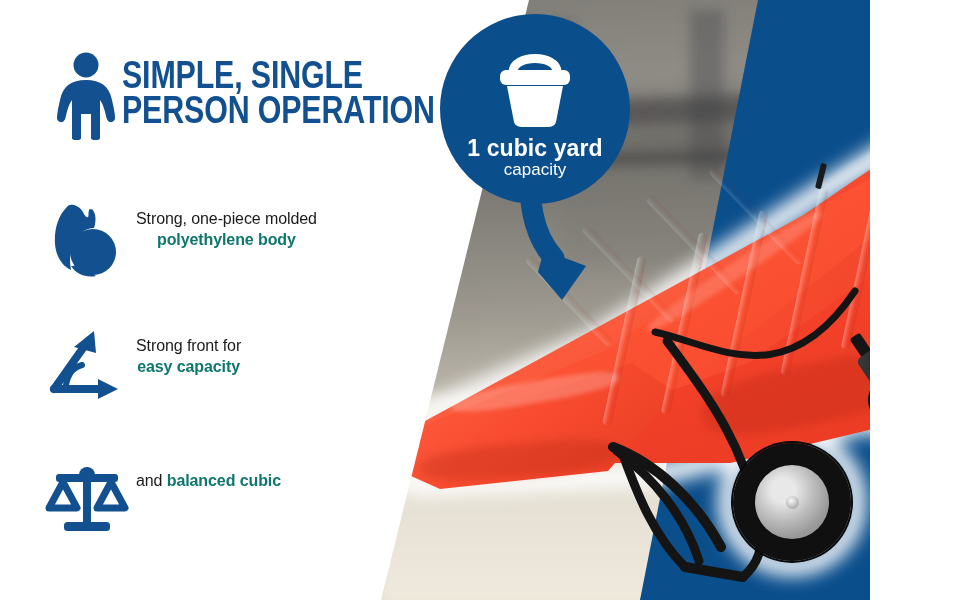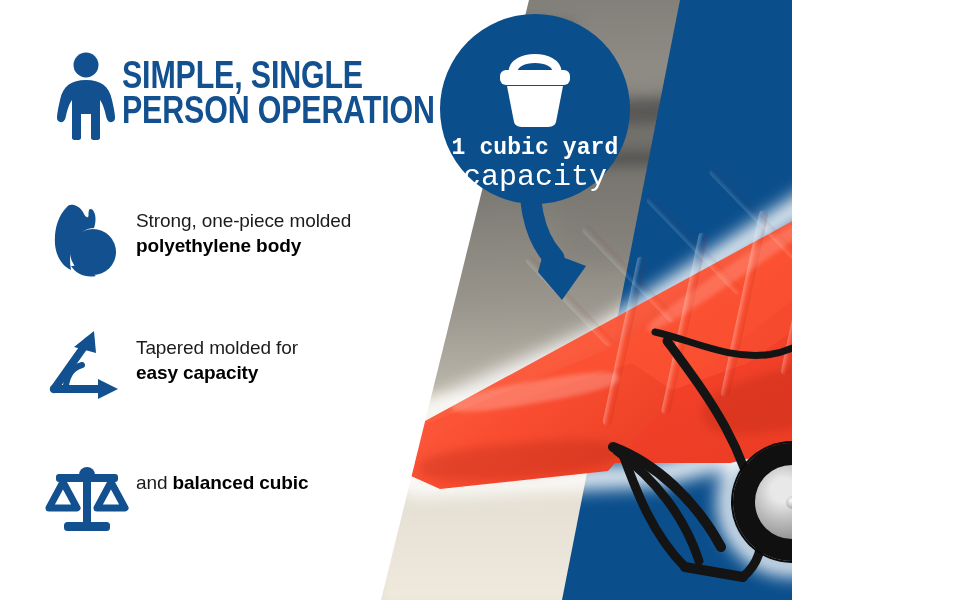--- a/index.html
+++ b/index.html
@@ -1,21 +1,21 @@
 <!DOCTYPE html>
 <html><head>
 <meta charset="utf-8">
 <style>
   html,body{margin:0;padding:0;}
   body{
     width:970px;height:600px;overflow:hidden;
     font-family:"Liberation Sans","DejaVu Sans",sans-serif;
     background:#ffffff;
   }
-  .stage{position:relative;width:792px;height:600px;overflow:hidden;background:#fff;}
+  .stage{position:relative;width:870px;height:600px;overflow:hidden;background:#fff;}
 
   
   .photo-wrap{
     position:absolute;left:0;top:0;width:970px;height:600px;
     clip-path:polygon(528px 0, 970px 0, 970px 600px, 380px 600px);
     overflow:hidden;
   }
   .photo{
     position:absolute;left:380px;top:0;width:590px;height:600px;
     background:
@@ -144,47 +144,46 @@
     position:absolute;left:503px;top:238px;width:12px;height:34px;background:#141414;
     border-radius:3px;transform:rotate(-34deg);
   }
 
   
   .badge{position:absolute;left:440px;top:14px;width:222px;height:300px;}
   .badge-tail{position:absolute;left:60px;top:140px;width:120px;height:170px;}
   .badge-circle{
     position:absolute;left:0;top:0;width:190px;height:190px;border-radius:50%;
     background:#0a4e8c;
-    font-family:Liberation Mono, monospace;
   }
   .bucket{position:absolute;left:56px;top:32px;width:78px;height:82px;}
   .badge-text{
     position:absolute;left:0;top:122px;width:190px;text-align:center;color:#ffffff;
   }
   .badge-l1{font-size:23px;font-weight:700;letter-spacing:.1px;line-height:1.05;}
-  .badge-l2{font-size:30px;font-weight:400;line-height:1.18;}
+  .badge-l2{font-size:17px;font-weight:400;line-height:1.18;}
 
   
   .headline{
     position:absolute;left:122px;top:58px;width:300px;
     color:#12508f;font-weight:700;font-size:34px;line-height:.92;
     letter-spacing:-0.2px;
     transform:scaleX(.80);transform-origin:left top;
     white-space:nowrap;
   }
   .headline div{font-size:38px;}
   .hero-icon{position:absolute;left:53px;top:52px;width:66px;height:88px;}
 
   .feature{position:absolute;left:44px;width:420px;display:flex;align-items:flex-start;}
   .f-icon{width:92px;flex:0 0 92px;height:78px;position:relative;}
   .f-text{
-    padding-top:8px;font-size:19px;line-height:1.34;color:#1b1b1b;font-weight:400;
+    padding-top:8px;font-size:16px;line-height:1.34;color:#1b1b1b;font-weight:400;
     letter-spacing:-.1px;
   }
-  .f-text .hl{color:#000000;font-weight:700;}
+  .f-text .hl{color:#0f766e;font-weight:700;text-align:center;}
   .f1{top:200px;}
   .f2{top:327px;}
   .f3{top:462px;}
 
   .nowrap{white-space:nowrap;}
 </style>
 </head>
 <body>
 
 <div class="stage">
@@ -295,21 +294,21 @@
         <g stroke="#12508f" stroke-width="8" fill="none" stroke-linecap="round">
           <line x1="10" y1="62" x2="44" y2="14"></line>
           <line x1="10" y1="62" x2="62" y2="62"></line>
           <path d="M22 58 C 24 46, 30 40, 38 38" stroke-width="6"></path>
         </g>
         <polygon points="50,4 52,26 30,20" fill="#12508f"></polygon>
         <polygon points="74,62 54,72 54,52" fill="#12508f"></polygon>
       </svg>
     </div>
     <div class="f-text">
-      <div class="nowrap">Tapered molded for</div>
+      <div class="nowrap">Strong front for</div>
       <div class="nowrap hl">easy capacity</div>
     </div>
   </div>
 
   <div class="feature f3">
     <div class="f-icon">
       <svg width="92" height="78" viewBox="0 0 92 78">
         <rect x="12" y="12" width="62" height="8" rx="3" fill="#12508f"></rect>
         <circle cx="43" cy="13" r="8" fill="#12508f"></circle>
         <rect x="39" y="14" width="8" height="48" fill="#12508f"></rect>

